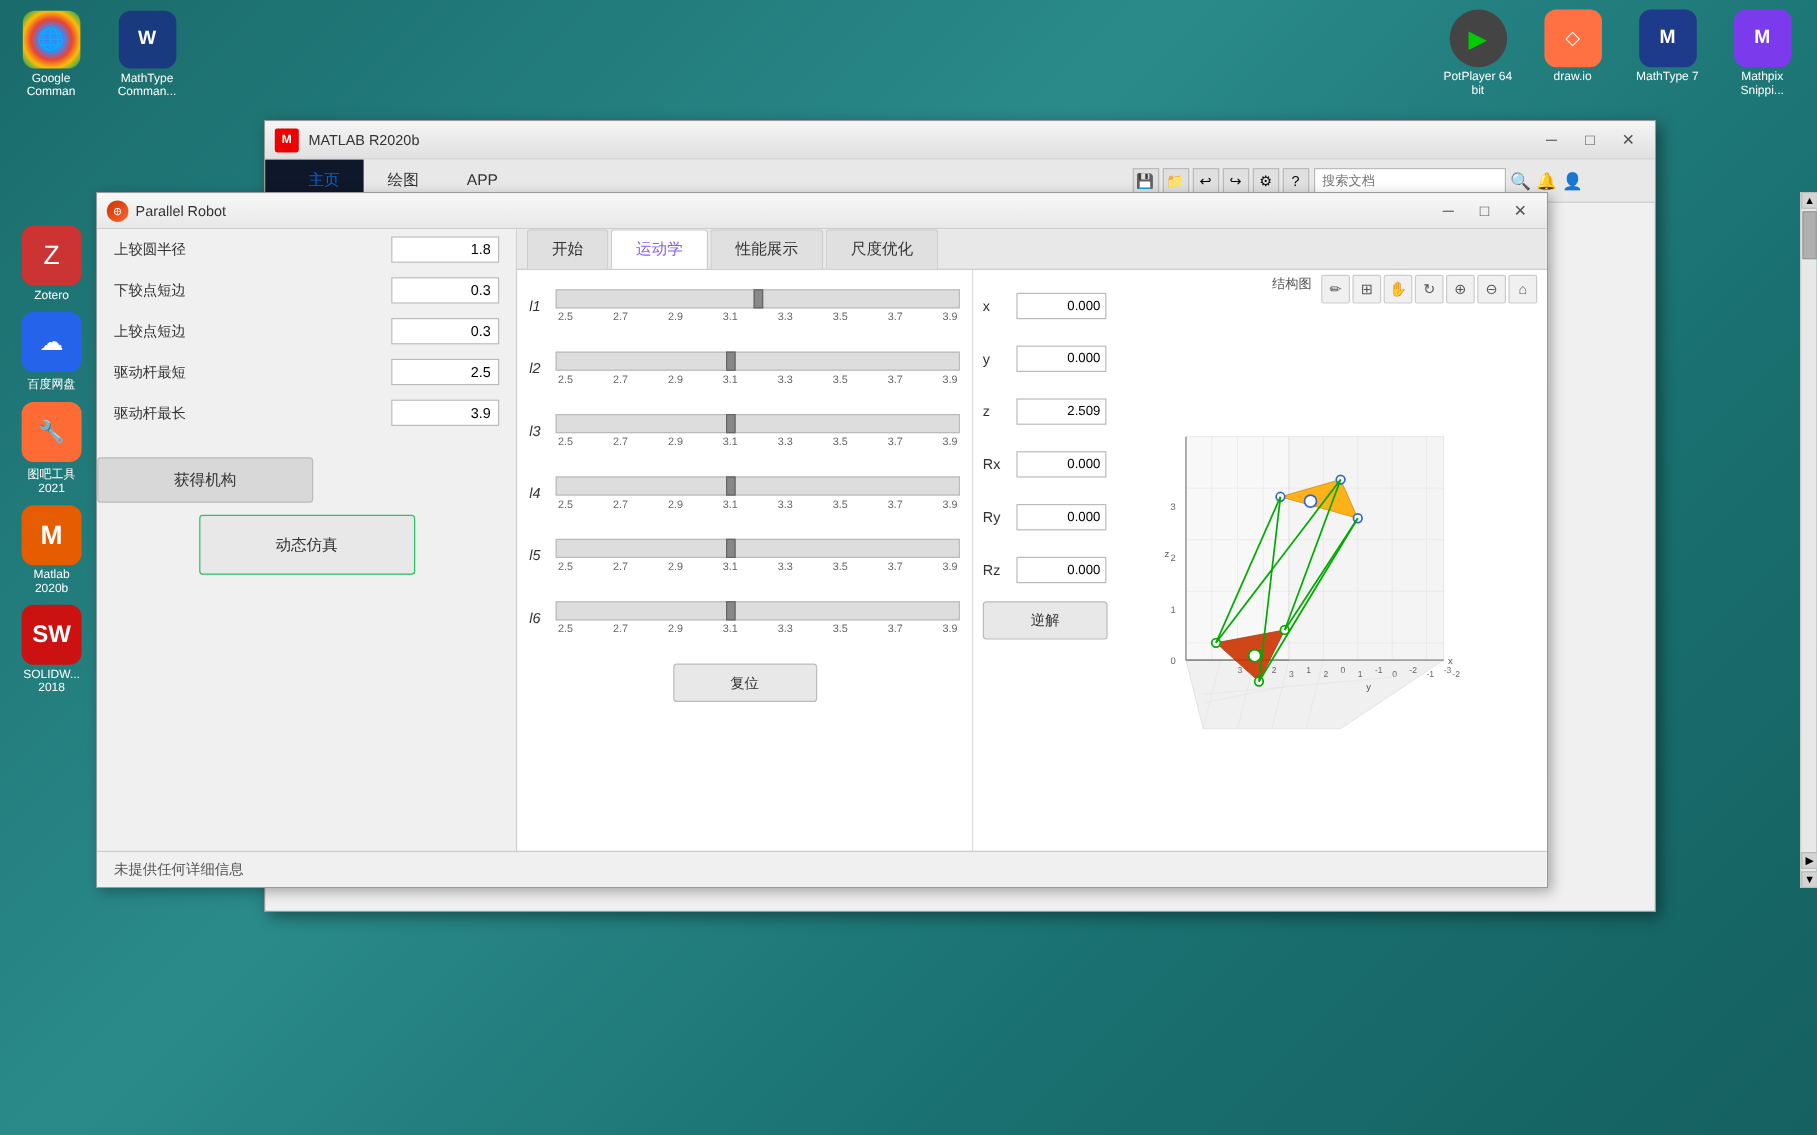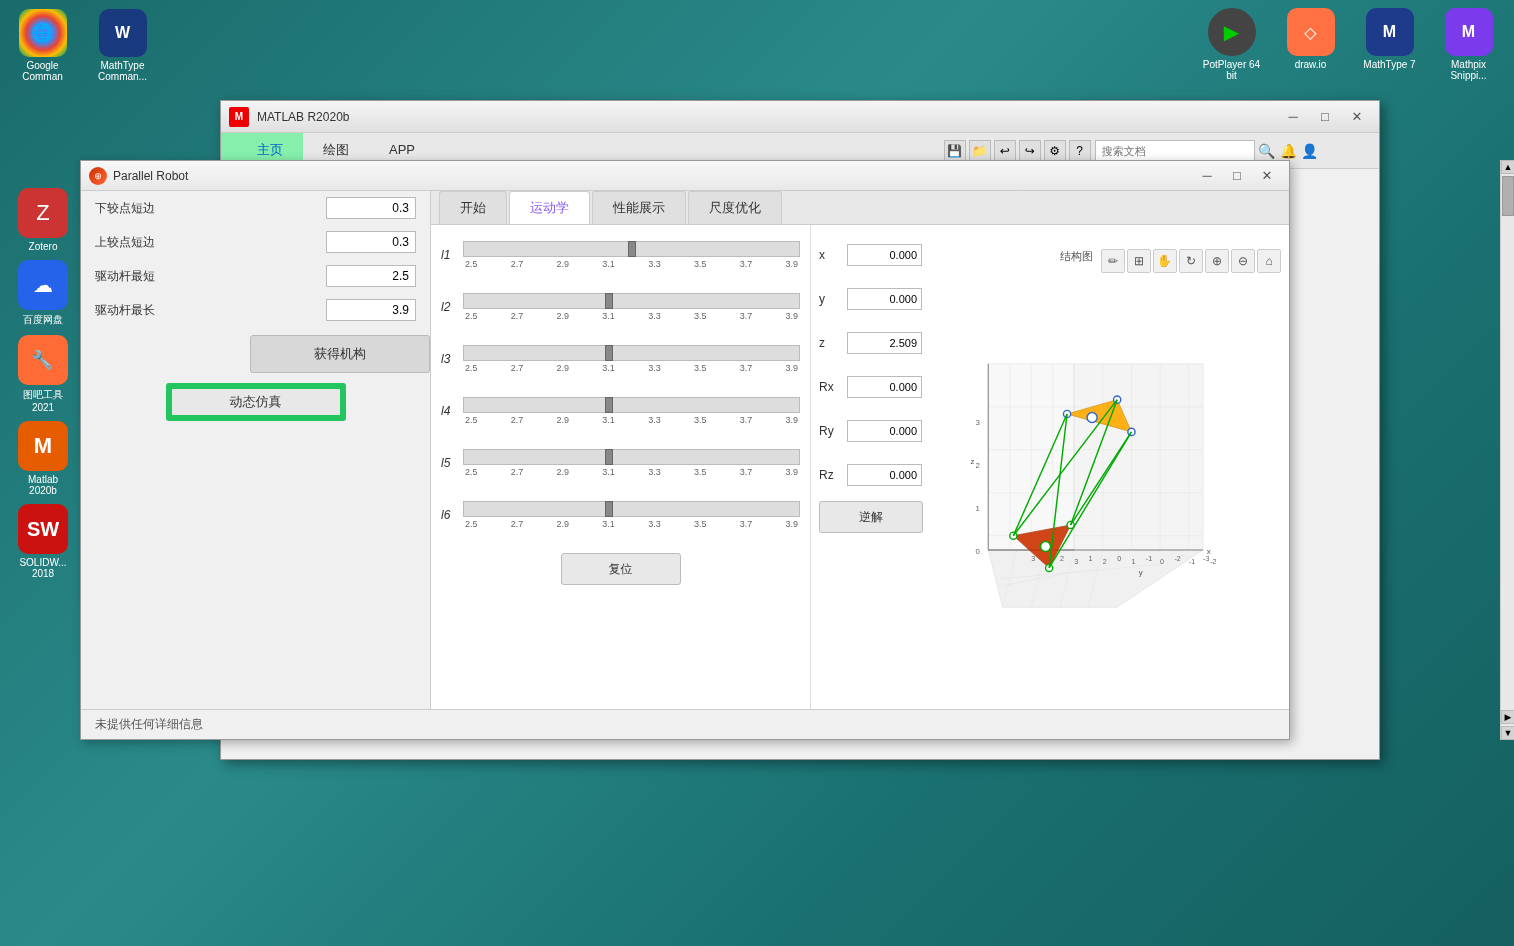--- a/index.html
+++ b/index.html
@@ -177,21 +177,21 @@
       padding: 0 20px;
       display: flex;
       align-items: center;
       font-size: 13px;
       color: #333;
       cursor: pointer;
       border-bottom: 2px solid transparent;
     }
 
     .ribbon-tab.active {
-      background: #86efac;
+      background: #0f172a;
       border-bottom: 2px solid #0066cc;
       color: #0066cc;
       padding-left: 36px;
     }
 
     .ribbon-search {
       margin-left: auto;
       display: flex;
       align-items: center;
       padding-right: 60px;
@@ -305,23 +305,23 @@
       background: #d8d8d8;
       border: 1px solid #bbb;
       border-radius: 3px;
       font-size: 13px;
       cursor: pointer;
       color: #333;
     }
 
     .btn-secondary {
       width: 180px;
-      height: 38px;
+      height: 50px;
       background: #e8e8e8;
-      border: 6px solid #22c55e;
+      border: 1px solid #22c55e;
       border-radius: 3px;
       font-size: 13px;
       cursor: pointer;
       color: #333;
     }
 
     
     .robot-main-area {
       position: absolute;
       top: 30px;
@@ -460,21 +460,20 @@
       background: white;
     }
 
     .chart-toolbar {
       position: absolute;
       top: 4px;
       right: 8px;
       display: flex;
       gap: 2px;
       z-index: 10;
-      margin-top: 20px;
     }
 
     .chart-toolbar-btn {
       width: 24px;
       height: 24px;
       background: #f0f0f0;
       border: 1px solid #ccc;
       border-radius: 2px;
       display: flex;
       align-items: center;
@@ -686,37 +685,41 @@
       <div class="robot-window-controls">
         <button class="win-ctrl">─</button>
         <button class="win-ctrl">□</button>
         <button class="win-ctrl close">✕</button>
       </div>
     </div>
 
     <div class="robot-left-panel">
 
       <div class="param-row">
+        <span class="param-label">上较圆半径</span>
+        <input type="text" class="param-input" value="1.8" style="">
+      </div>
+      <div class="param-row">
         <span class="param-label">下较点短边</span>
         <input type="text" class="param-input" value="0.3" style="">
       </div>
       <div class="param-row">
         <span class="param-label">上较点短边</span>
         <input type="text" class="param-input" value="0.3" style="">
       </div>
       <div class="param-row">
         <span class="param-label">驱动杆最短</span>
         <input type="text" class="param-input" value="2.5" style="">
       </div>
       <div class="param-row">
         <span class="param-label">驱动杆最长</span>
         <input type="text" class="param-input" value="3.9" style="">
       </div>
 
-      <div style="display:flex;justify-content:flex-end;margin-top:8px;border-radius:13px;">
+      <div style="display:flex;justify-content:flex-start;margin-top:20px;border-radius:13px;">
         <button class="btn-primary">获得机构</button>
       </div>
       <div style="display:flex;justify-content:center;margin-top:10px;">
         <button class="btn-secondary">动态仿真</button>
       </div>
     </div>
 
     <div class="robot-main-area">
 
       <div class="tabs-bar">

